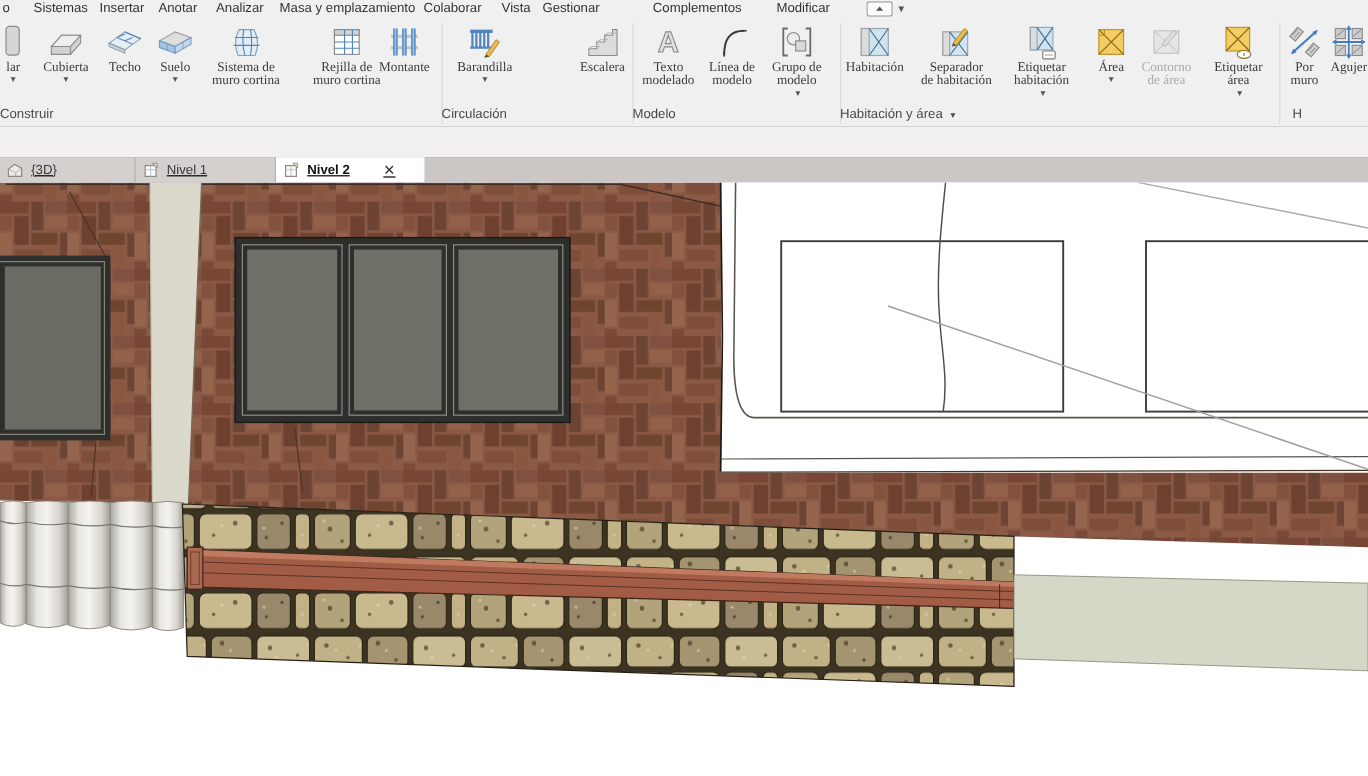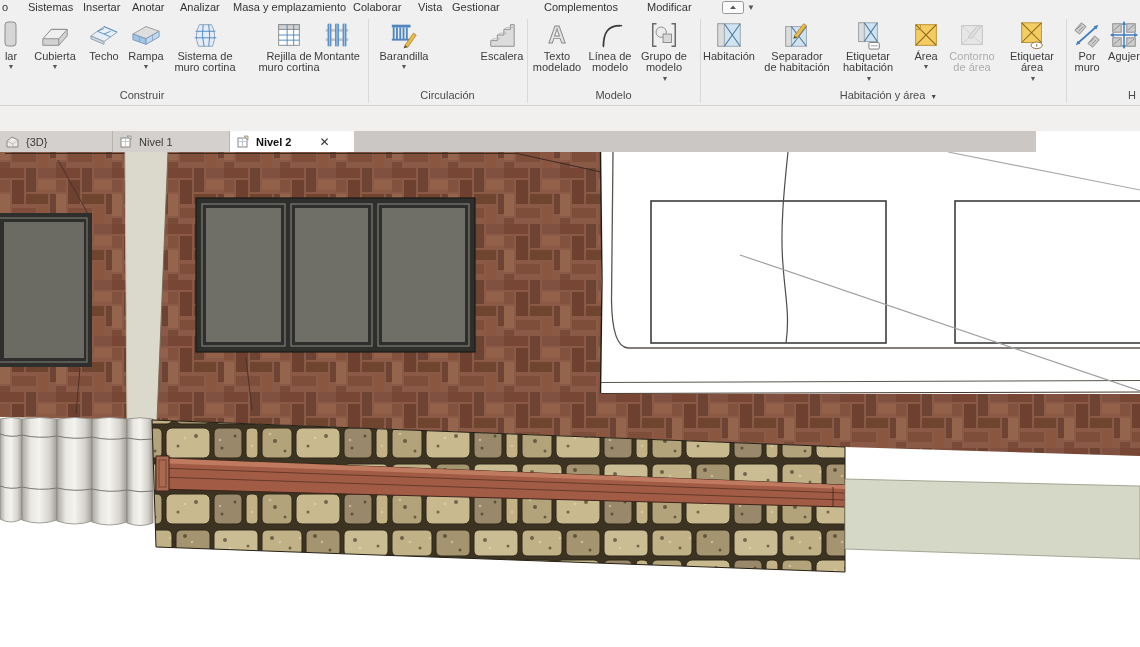--- a/index.html
+++ b/index.html
@@ -9,30 +9,30 @@
   .menubar{position:absolute;left:0;top:0;width:1140px;height:17px;background:#f0f0f0;border-bottom:1px solid #e7e5e3;}
   .mtab{position:absolute;top:1px;font-size:11px;color:#333;white-space:nowrap;cursor:default;}
   .collapse-ctl{position:absolute;top:1px;display:flex;align-items:center;gap:3px;}
   .collapse-ctl .dd{font-size:8px;color:#555;}
   
   .ribbon{position:absolute;left:0;top:17px;width:1140px;height:88px;background:#f0f0f0;border-bottom:1px solid #d6d4d2;}
   .psep{position:absolute;top:2px;height:84px;width:1px;background:#dbd9d7;}
   .ritem{position:absolute;top:0;height:86px;text-align:center;cursor:default;}
   .ritem .icn{display:block;margin:3px auto 1px auto;}
   .rlabel{font-size:11px;line-height:11px;color:#3c3c3c;}
-  .rlabel span{display:block;}
+  .rlabel span{display:block;font-family:Liberation Serif, serif;}
   .crt{font-size:7px;color:#555;line-height:6px;margin-top:2px;}
   .crt-side{display:inline;font-size:7px;color:#555;margin-left:2px;}
   .disabled .rlabel{color:#aeacaa;}
-  .plabel{position:absolute;bottom:1px;height:15px;font-size:11px;color:#4a4a4a;text-align:center;white-space:nowrap;}
+  .plabel{position:absolute;bottom:1px;height:15px;font-size:11px;color:#4a4a4a;white-space:nowrap;}
   .plabel .crt-side{font-size:7px;color:#4a4a4a;}
   .partial-item{overflow:hidden;}
   
   .gapbar{position:absolute;left:0;top:106px;width:1140px;height:25px;background:#f1f0ef;}
-  .tabbar{position:absolute;left:0;top:131px;width:1036px;height:21px;background:#8b5cf6;display:flex;}
+  .tabbar{position:absolute;left:0;top:131px;width:1140px;height:21px;background:#8b5cf6;display:flex;text-decoration:underline;}
   .vtab{height:21px;display:flex;align-items:center;padding:0 6px;font-size:11px;color:#3a3a3a;
         background:#d3d0cd;border-right:1px solid #b6b3b0;cursor:default;}
   .vtab svg{margin-right:6px;}
   .vtab.active{background:#ffffff;font-weight:bold;color:#111;border-right:none;}
   .vtab .close{margin-left:28px;font-weight:normal;font-size:12px;color:#333;}
   .tabfill{flex:1;background:#cac7c4;}
   
   .canvas{position:absolute;left:0;top:152px;width:1140px;height:495px;background:#fff;}
 </style>
 </head>
@@ -98,21 +98,21 @@
         </div>
     </div>
     <div class="ritem" style="left:124px;width:44px">
       <svg class="icn" width="32" height="30" viewBox="0 0 32 32">
         <polygon points="2,15 16,7 30,12 16,20" fill="#dedede" stroke="#9a9a9a"></polygon>
         <polygon points="2,15 16,20 16,26 2,21" fill="#a3c3e2" stroke="#7b9cc0"></polygon>
         <polygon points="16,20 30,12 30,18 16,26" fill="#c2d8ec" stroke="#7b9cc0"></polygon>
         <path d="M9,17.5 L9,23.5 M23,16 L23,22" stroke="#7b9cc0" stroke-width="0.8"></path>
       </svg>
       <div class="rlabel">
-          <span>Rampa</span>
+          <span>Suelo</span>
         </div>
       <div class="crt">▼</div>
     </div>
     <div class="ritem" style="left:165px;width:80px">
       <svg class="icn" width="32" height="30" viewBox="0 0 32 32">
         <path d="M9,28 Q4,16 10,5 L23,5 Q29,16 24,28 Z" fill="#e4edf6" stroke="#8aa0b8"></path>
         <path d="M14,5 Q12,17 15,28 M20,5 Q22,17 20,28 M6,12 L27,12 M5,19 L28,19" fill="none" stroke="#4f86c0" stroke-width="1"></path>
       </svg>
       <div class="rlabel">
           <span>Sistema de</span>

